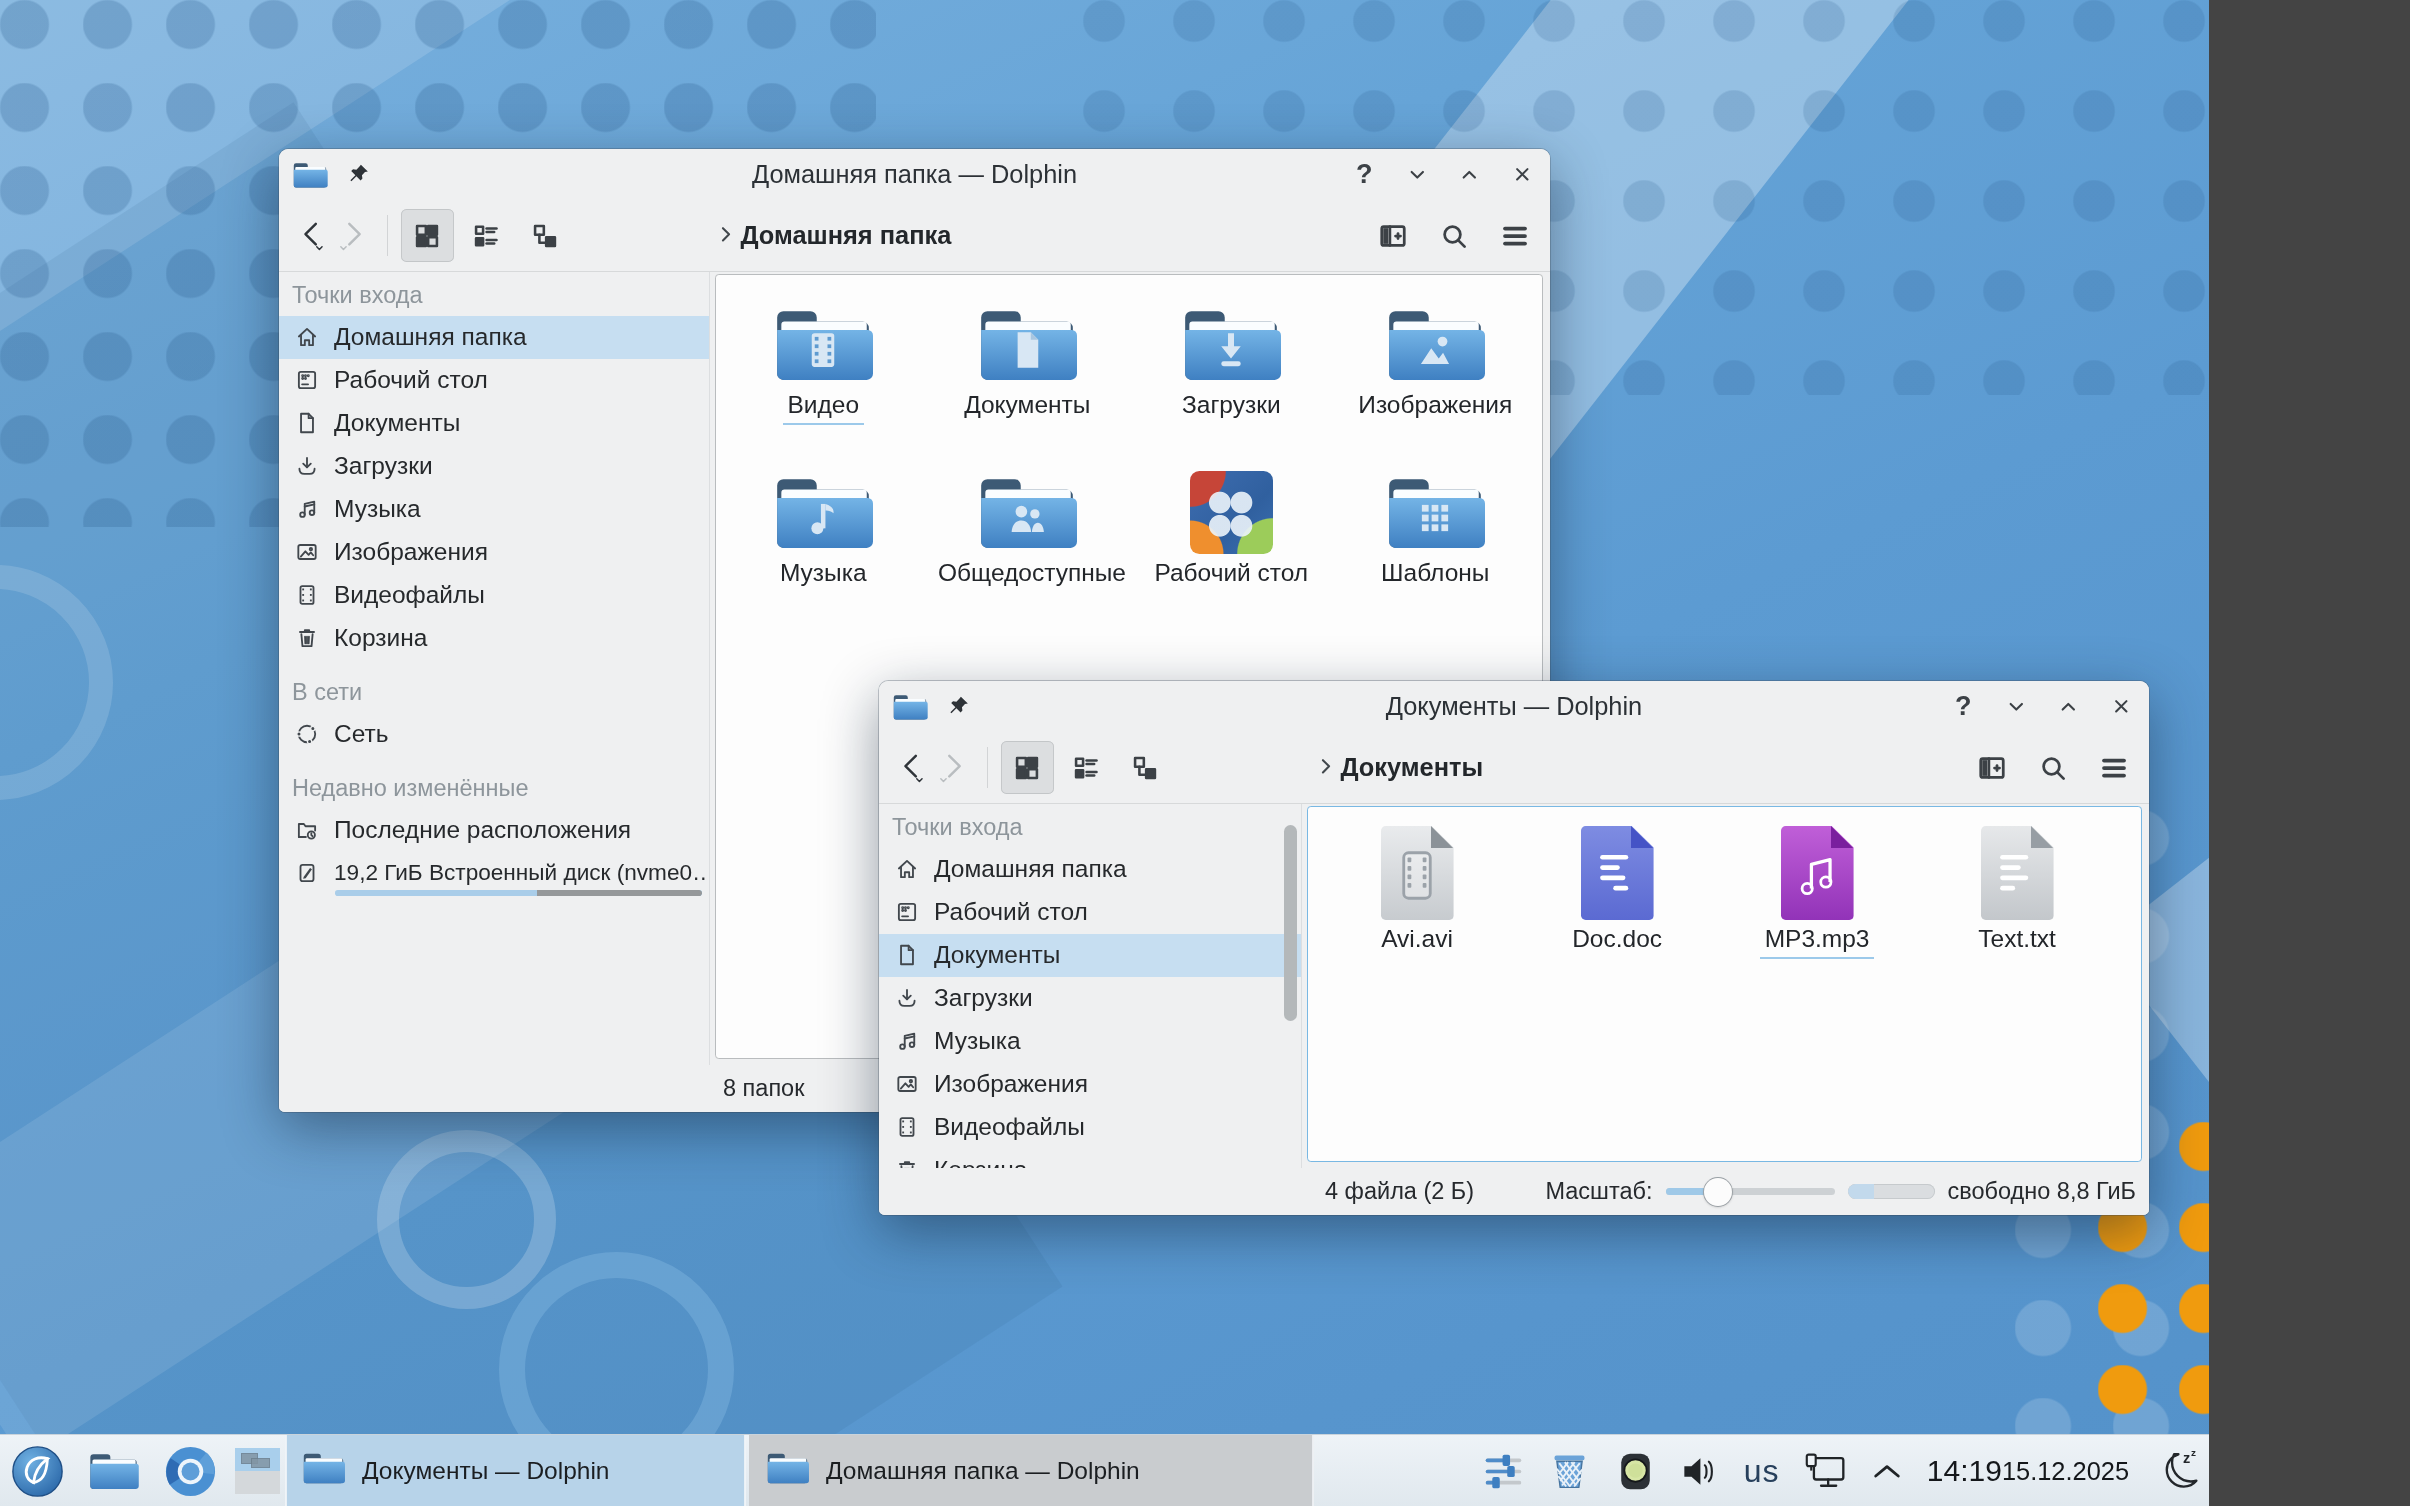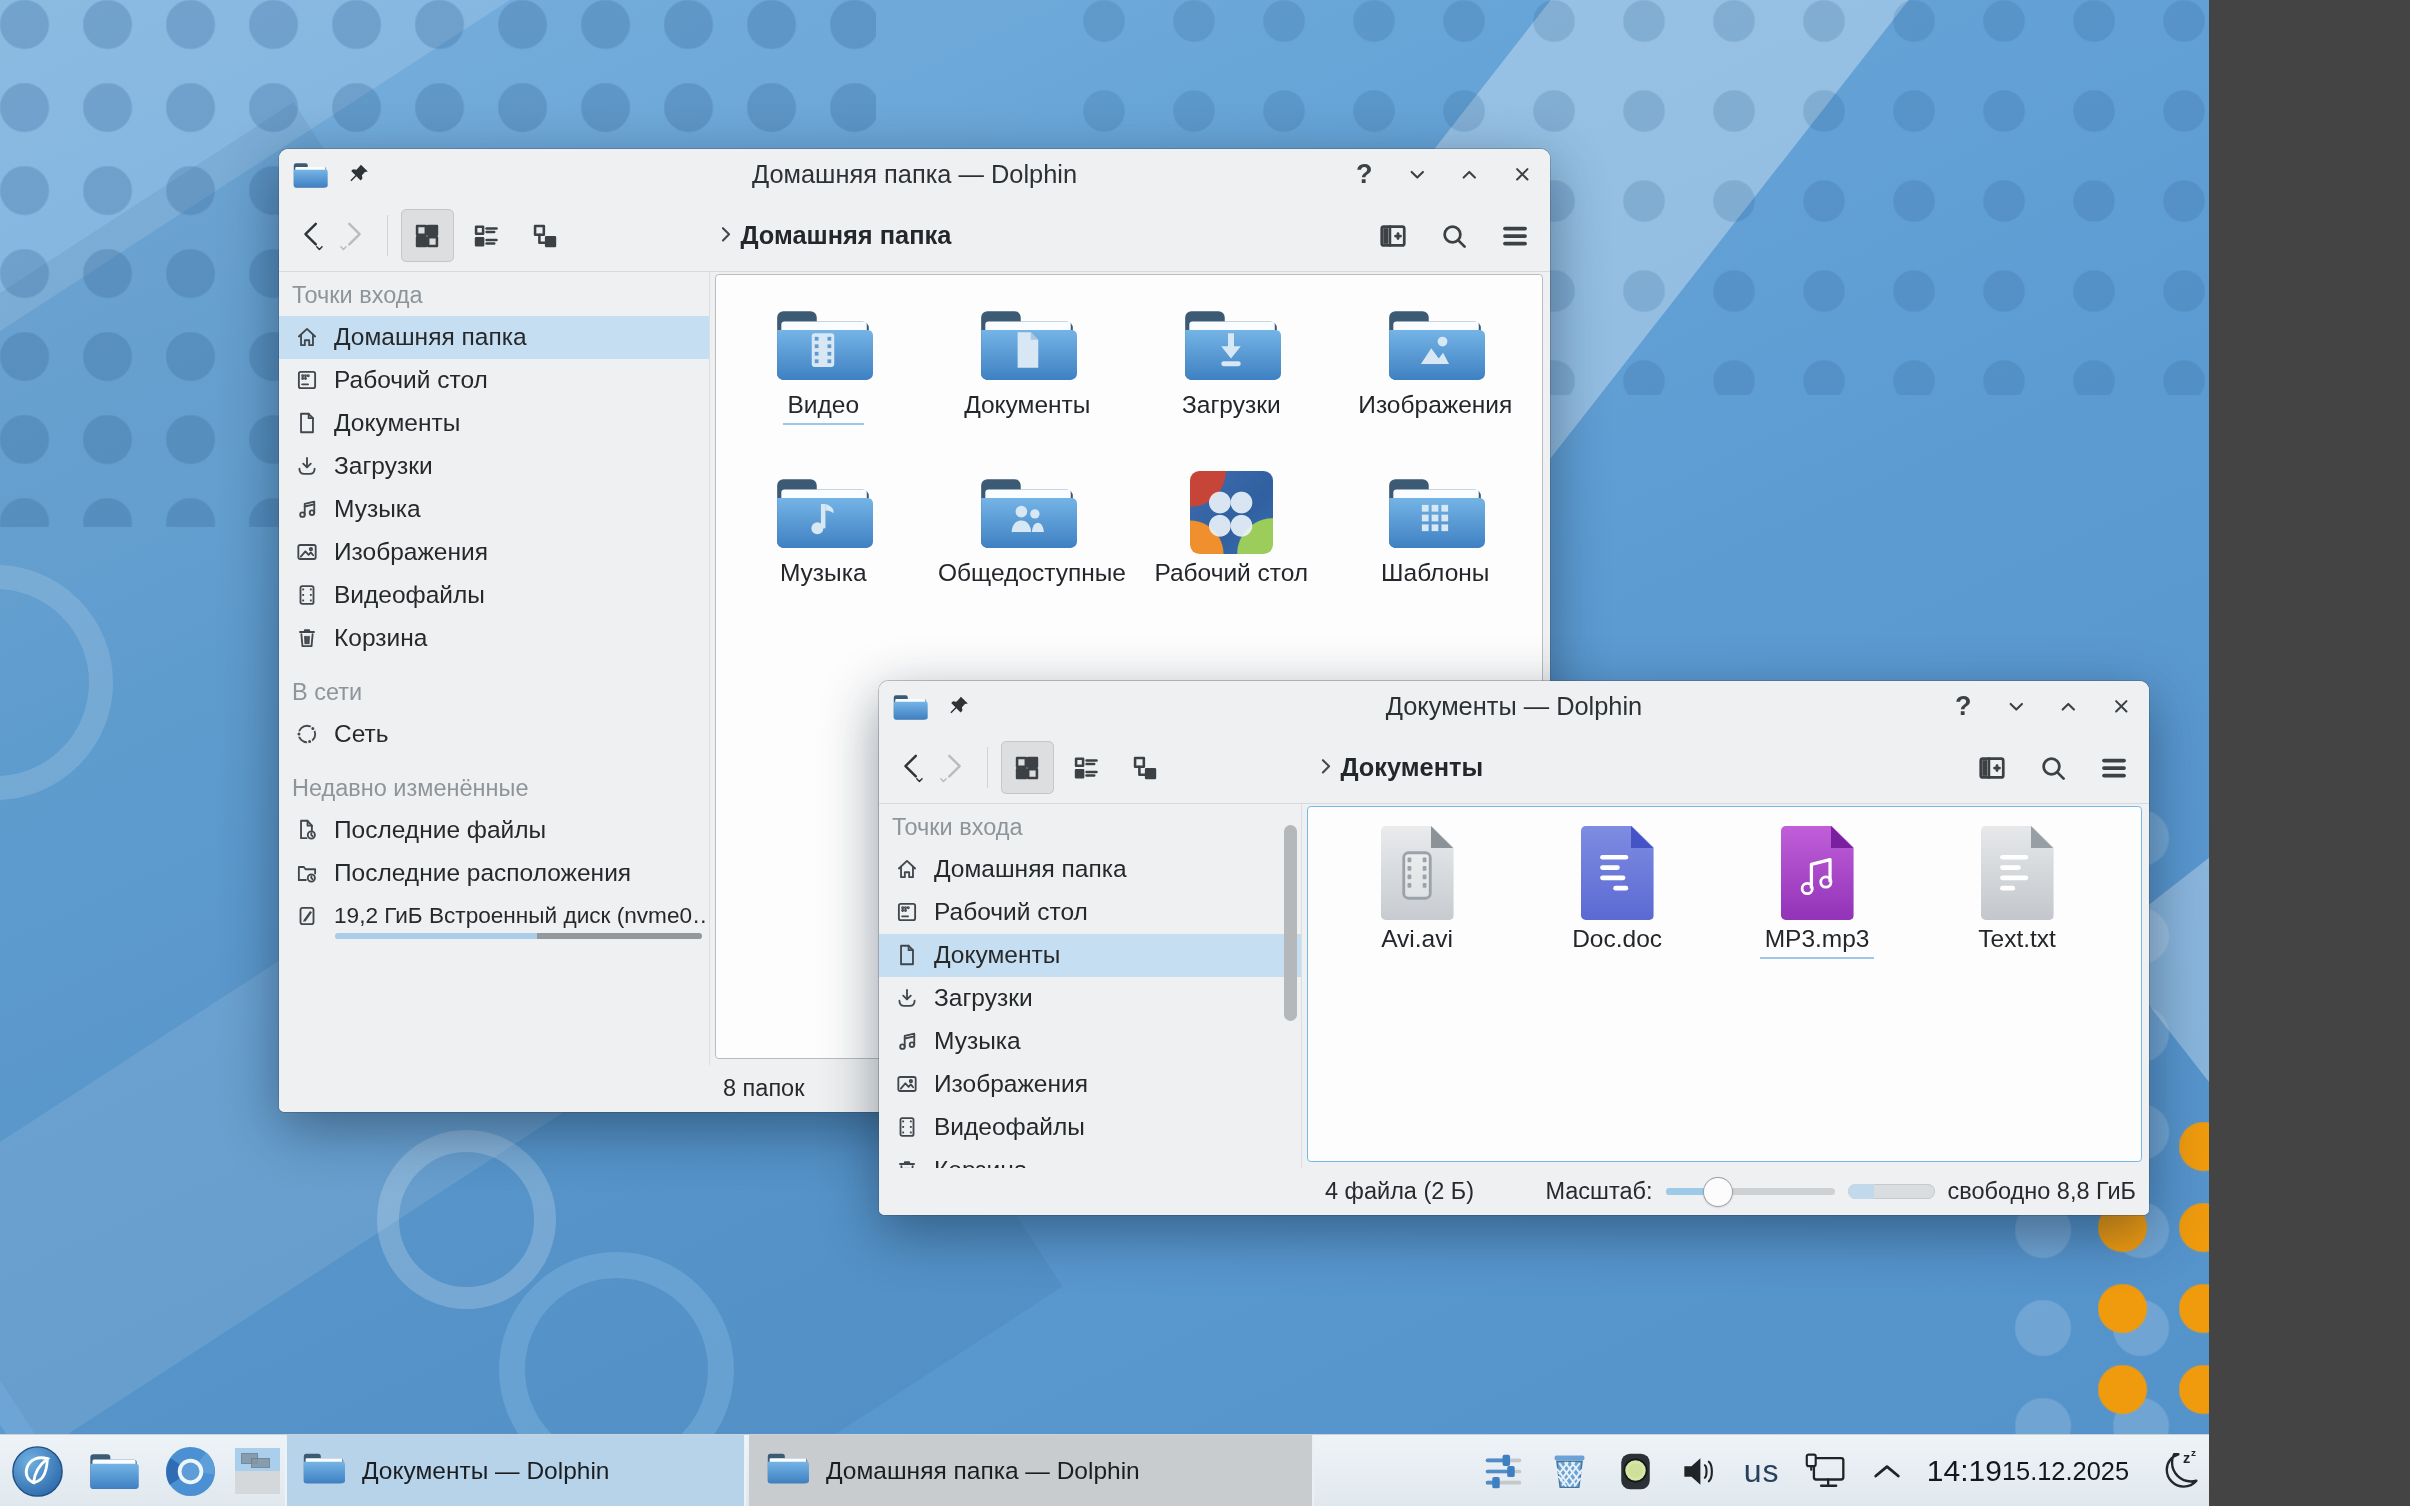--- a/index.html
+++ b/index.html
@@ -371,31 +371,20 @@
                 <circle cx="4.6" cy="12" r="2" fill="#41474d" stroke="#eff0f1" stroke-width="1.2"></circle>
                 <circle cx="14.4" cy="19" r="2" fill="#41474d" stroke="#eff0f1" stroke-width="1.2"></circle>
               </svg>
             </span>
             <span>Сеть</span>
           </div>
           <div class="sb-header gap">Недавно изменённые</div>
           <div class="sb-item">
             <span class="sbi">
               <svg viewBox="0 0 24 24" fill="none" stroke="#41474d" stroke-width="1.7" stroke-linecap="round" stroke-linejoin="round">
-                <path d="M16.5 12.5V8l-4-4.5H6.5v16h5"></path>
-                <path d="M12.5 3.5V8h4"></path>
-                <circle cx="16" cy="16.6" r="3.3"></circle>
-                <path d="M16 14.9v1.8l1.2 1"></path>
-              </svg>
-            </span>
-            <span>Последние файлы</span>
-          </div>
-          <div class="sb-item">
-            <span class="sbi">
-              <svg viewBox="0 0 24 24" fill="none" stroke="#41474d" stroke-width="1.7" stroke-linecap="round" stroke-linejoin="round">
                 <path d="M4.5 18.5V6.5h4.6l1.5 2h8.9v4"></path>
                 <path d="M4.5 18.5h6.5"></path>
                 <circle cx="16" cy="16.6" r="3.3"></circle>
                 <path d="M16 14.9v1.8l1.2 1"></path>
               </svg>
             </span>
             <span>Последние расположения</span>
           </div>
           <div class="sb-item device">
             <div class="dev-row">

